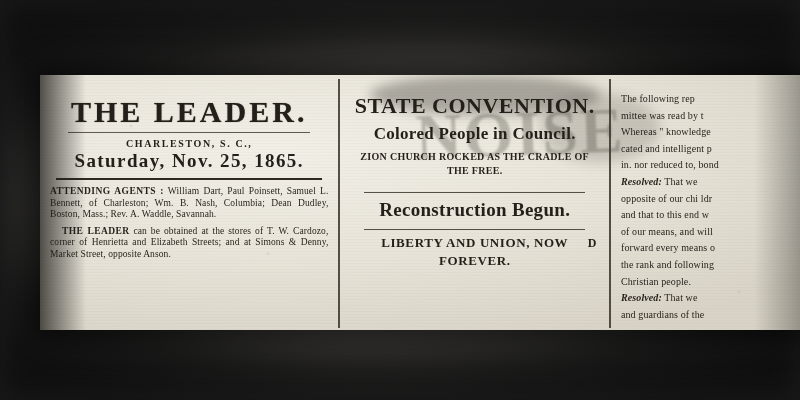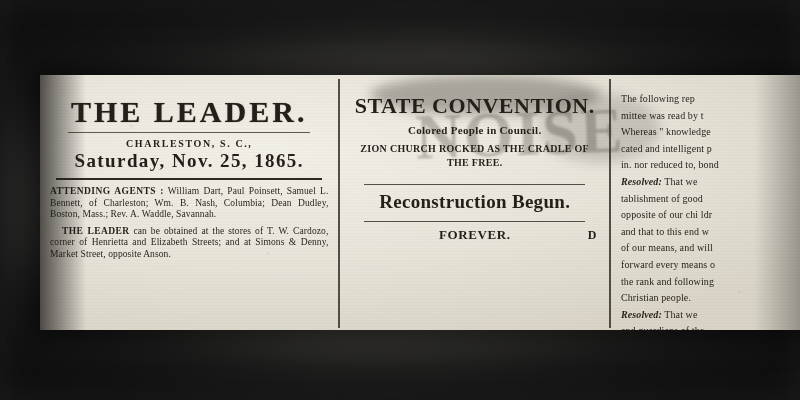--- a/index.html
+++ b/index.html
@@ -171,21 +171,21 @@
   .hl1 {
     text-align: center;
     font-weight: bold;
     font-size: 22px;
     letter-spacing: .5px;
     margin: 12px 0 5px 0;
   }
   .hl2 {
     text-align: center;
     font-weight: bold;
-    font-size: 11px;
+    font-size: 17px;
     letter-spacing: .3px;
     margin: 2px 0 6px 0;
   }
   .hl3 {
     text-align: center;
     font-weight: bold;
     font-size: 10px;
     line-height: 14px;
     letter-spacing: .3px;
     margin: 4px 0 14px 0;
@@ -278,39 +278,39 @@
       <div class="rule"></div>
 
       <div class="col col-mid">
         <div class="hl1">STATE CONVENTION.</div>
         <div class="hl2">Colored People in Council.</div>
         <div class="hl3">ZION CHURCH ROCKED AS THE CRADLE OF THE FREE.</div>
         <div class="midrule"></div>
         <div class="hl4">Reconstruction Begun.</div>
         <div class="midrule"></div>
         <div class="hl5">
+          <span>LIBERTY AND UNION, NOW</span>
           <span class="stray-letter">D</span>
         </div>
         <div class="hl5" style="margin-top:0">FOREVER.</div>
       </div>
 
       <div class="rule"></div>
 
       <div class="col col-right">
         <div class="rcol-text">
           <p>The following rep</p>
           <p>mittee was read by t</p>
           <p>Whereas " knowledge</p>
           <p>cated and intelligent p</p>
           <p>in. nor reduced to, bond</p>
           <p>
             <span class="it">Resolved:</span>
             <span>That we</span>
           </p>
-          <p>tablishment of good</p>
           <p>opposite of our chi ldr</p>
           <p>and that to this end w</p>
           <p>of our means, and will</p>
           <p>forward every means o</p>
           <p>the rank and following</p>
           <p>Christian people.</p>
           <p>
             <span class="it">Resolved:</span>
             <span>That we</span>
           </p>

